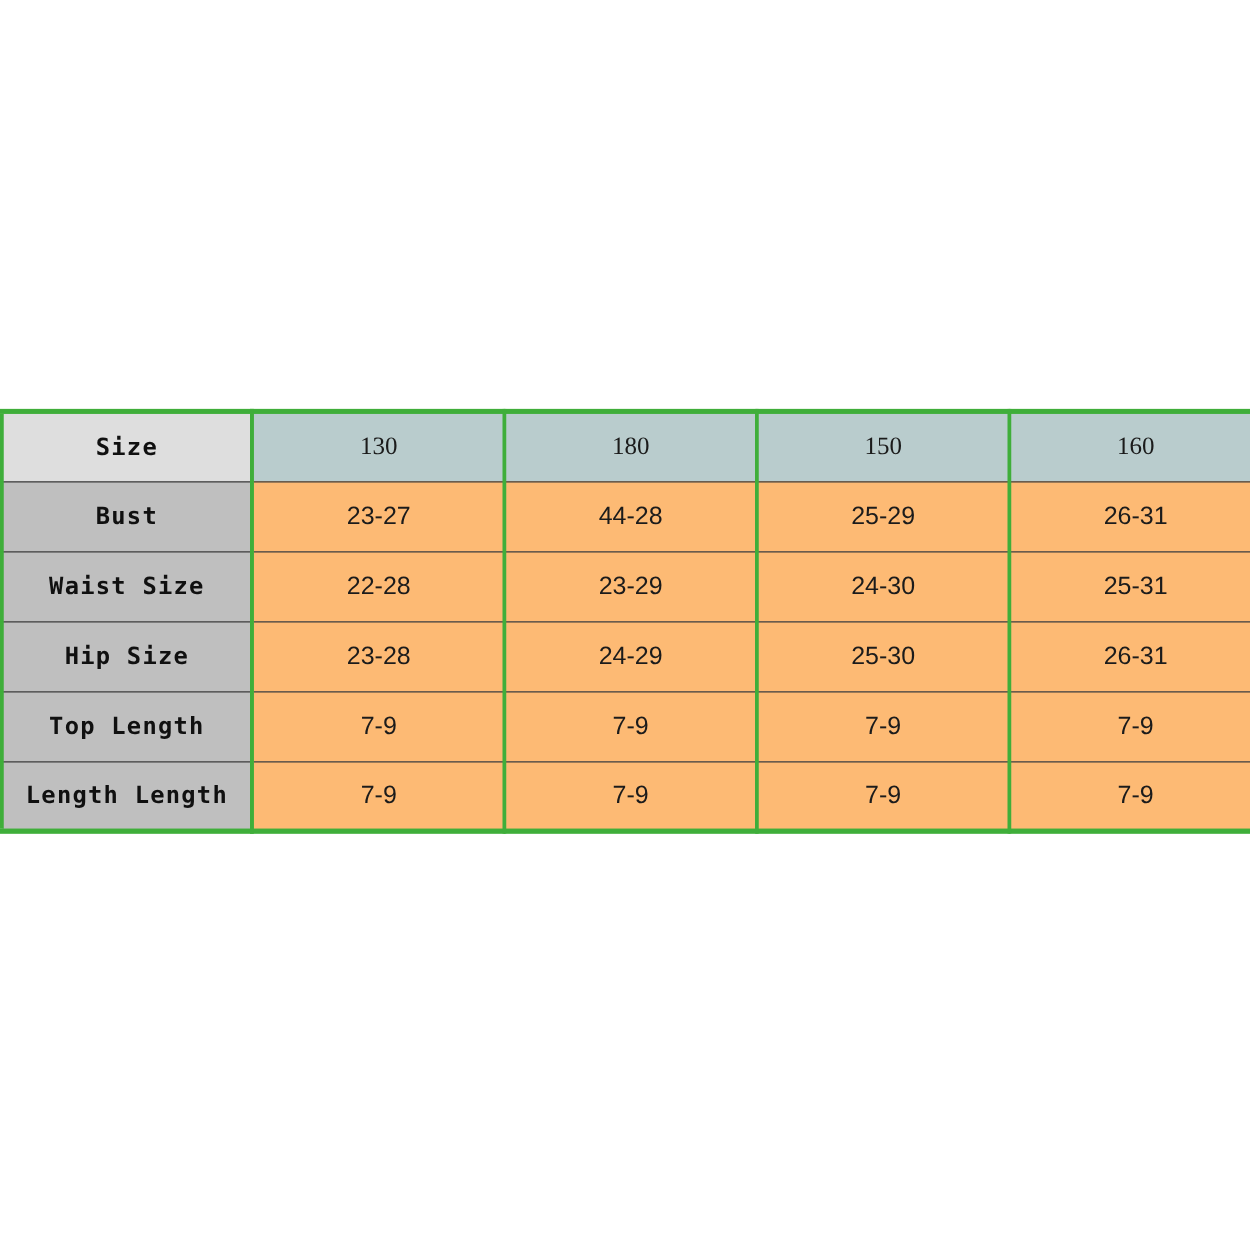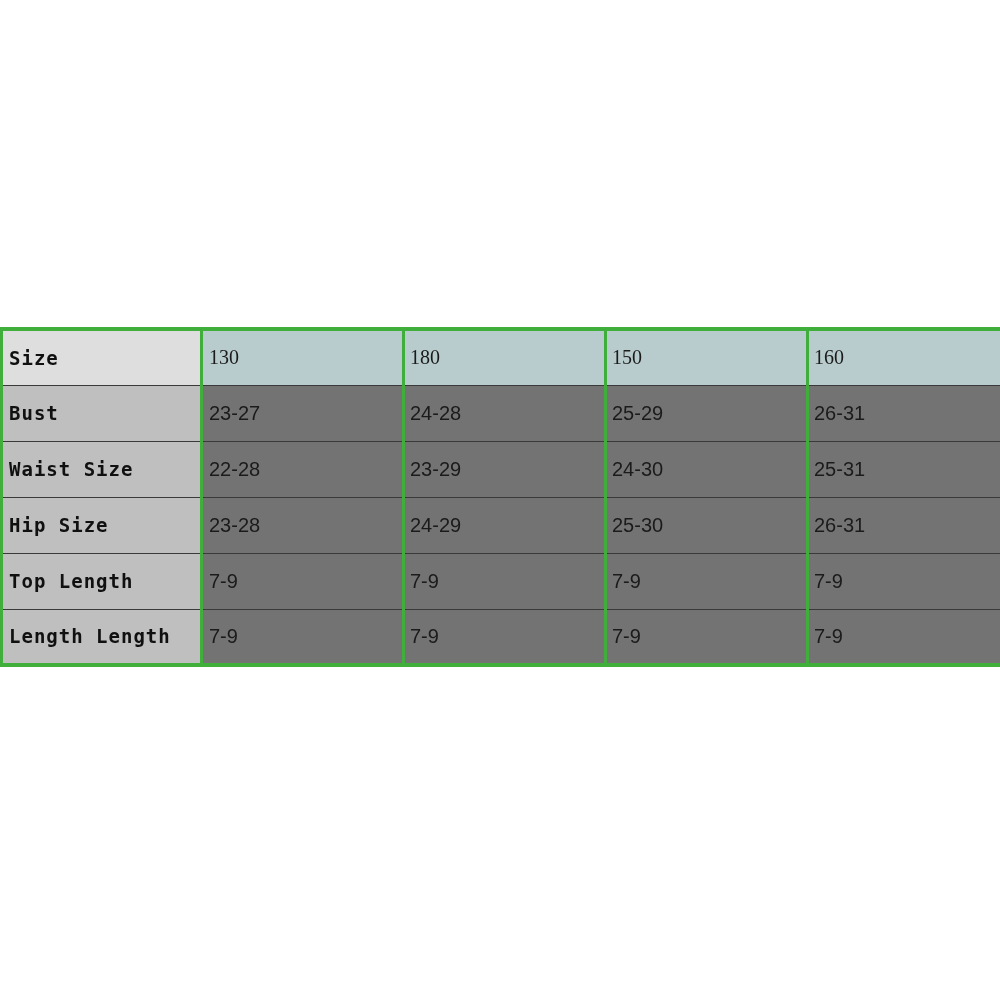--- a/index.html
+++ b/index.html
@@ -35,20 +35,21 @@
     border-bottom: 4px solid #3fae3a;
     border-left: 3px solid #3fae3a;
   }
 
   table.size-chart col.c-label { width: 200px; }
   table.size-chart col.c-data  { width: 202px; }
 
   table.size-chart td {
     height: 56px;
     padding: 0 6px;
+    text-align: center;
     vertical-align: middle;
     border-right: 3px solid #3fae3a;
     border-bottom: 1px solid #3a3a3a;
     box-sizing: border-box;
     white-space: nowrap;
   }
 
   
   table.size-chart tr:last-child td { border-bottom: none; }
 
@@ -61,21 +62,21 @@
     font-size: 19px;
     letter-spacing: 1px;
     border-right: 1px solid #2a2a2a;
   }
   td.label-cell.header-label {
     background: #dedede;
   }
 
   
   td.data-cell {
-    background: #737373;
+    background: #fdba74;
     color: #1b1b1b;
     font-family: "Liberation Sans", sans-serif;
     font-size: 20px;
     font-weight: 400;
   }
   td.data-cell.header-data {
     background: #b9cccd;
     font-family: Liberation Serif, serif;
   }
 
@@ -134,21 +135,21 @@
         <td class="label-cell header-label">Size</td>
         <td class="data-cell header-data sep-dark">130</td>
         <td class="data-cell header-data sep-dark">180</td>
         <td class="data-cell header-data sep-dark">150</td>
         <td class="data-cell header-data sep-dark">160</td>
       </tr>
 
       <tr>
         <td class="label-cell">Bust</td>
         <td class="data-cell sep-dark">23-27</td>
-        <td class="data-cell sep-dark">24-28</td>
+        <td class="data-cell sep-dark">44-28</td>
         <td class="data-cell sep-dark">25-29</td>
         <td class="data-cell sep-dark">26-31</td>
       </tr>
 
       <tr>
         <td class="label-cell">Waist Size</td>
         <td class="data-cell sep-dark">22-28</td>
         <td class="data-cell sep-dark">23-29</td>
         <td class="data-cell sep-dark">24-30</td>
         <td class="data-cell sep-dark">25-31</td>

